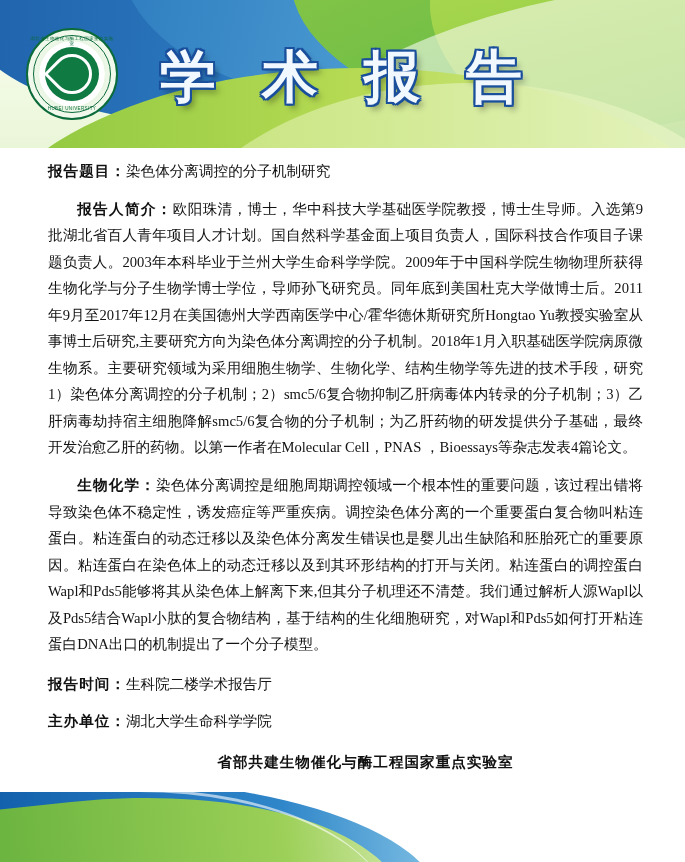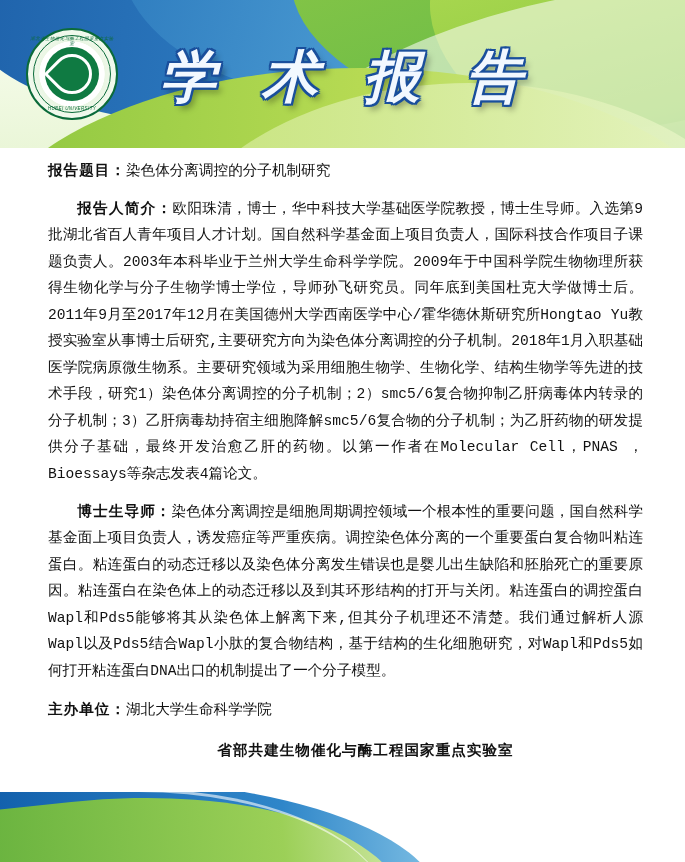--- a/index.html
+++ b/index.html
@@ -15,21 +15,20 @@
     position: relative;
   }
 
   
   .banner {
     position: relative;
     width: 685px;
     height: 148px;
     overflow: hidden;
     background: linear-gradient(180deg, #ffffff 0%, #f4fbe8 40%, #eaf6d8 100%);
-    font-style: italic;
   }
   .banner .wave-blue-1 {
     position: absolute;
     left: -40px;
     top: -210px;
     width: 820px;
     height: 330px;
     background: linear-gradient(100deg, #1d5fa8 0%, #2f7fc4 45%, #5fb0dd 100%);
     border-radius: 0 0 60% 45%;
     transform: rotate(-5deg);
@@ -184,21 +183,21 @@
   }
 
   
   .content {
     position: absolute;
     top: 158px;
     left: 0;
     width: 685px;
     padding: 0 42px 0 48px;
     box-sizing: border-box;
-    font-family: Liberation Mono, monospace;
+    font-family: Liberation Serif, serif;
     font-size: 14.6px;
     line-height: 1.82;
     color: #111111;
   }
   .row {
     margin-bottom: 11px;
     text-align: justify;
   }
   .row .label {
     font-weight: bold;
@@ -292,25 +291,28 @@
   <div class="row">
     <span class="label">报告题目：</span><span class="value">染色体分离调控的分子机制研究</span>
   </div>
 
 
   <div class="para">
     <span class="label">报告人简介：</span><span class="value">欧阳珠清，博士，华中科技大学基础医学院教授，博士生导师。入选第9批湖北省百人青年项目人才计划。国自然科学基金面上项目负责人，国际科技合作项目子课题负责人。2003年本科毕业于兰州大学生命科学学院。2009年于中国科学院生物物理所获得生物化学与分子生物学博士学位，导师孙飞研究员。同年底到美国杜克大学做博士后。2011年9月至2017年12月在美国德州大学西南医学中心/霍华德休斯研究所Hongtao Yu教授实验室从事博士后研究,主要研究方向为染色体分离调控的分子机制。2018年1月入职基础医学院病原微生物系。主要研究领域为采用细胞生物学、生物化学、结构生物学等先进的技术手段，研究1）染色体分离调控的分子机制；2）smc5/6复合物抑制乙肝病毒体内转录的分子机制；3）乙肝病毒劫持宿主细胞降解smc5/6复合物的分子机制；为乙肝药物的研发提供分子基础，最终开发治愈乙肝的药物。以第一作者在Molecular Cell，PNAS ，Bioessays等杂志发表4篇论文。</span>
   </div>
 
   <div class="para">
-    <span class="label">博士生导师：</span><span class="value">染色体分离调控是细胞周期调控领域一个根本性的重要问题，国自然科学基金面上项目负责人，诱发癌症等严重疾病。调控染色体分离的一个重要蛋白复合物叫粘连蛋白。粘连蛋白的动态迁移以及染色体分离发生错误也是婴儿出生缺陷和胚胎死亡的重要原因。粘连蛋白在染色体上的动态迁移以及到其环形结构的打开与关闭。粘连蛋白的调控蛋白Wapl和Pds5能够将其从染色体上解离下来,但其分子机理还不清楚。我们通过解析人源Wapl以及Pds5结合Wapl小肽的复合物结构，基于结构的生化细胞研究，对Wapl和Pds5如何打开粘连蛋白DNA出口的机制提出了一个分子模型。</span>
+    <span class="label">生物化学：</span><span class="value">染色体分离调控是细胞周期调控领域一个根本性的重要问题，该过程出错将导致染色体不稳定性，诱发癌症等严重疾病。调控染色体分离的一个重要蛋白复合物叫粘连蛋白。粘连蛋白的动态迁移以及染色体分离发生错误也是婴儿出生缺陷和胚胎死亡的重要原因。粘连蛋白在染色体上的动态迁移以及到其环形结构的打开与关闭。粘连蛋白的调控蛋白Wapl和Pds5能够将其从染色体上解离下来,但其分子机理还不清楚。我们通过解析人源Wapl以及Pds5结合Wapl小肽的复合物结构，基于结构的生化细胞研究，对Wapl和Pds5如何打开粘连蛋白DNA出口的机制提出了一个分子模型。</span>
   </div>
 
   <div class="spacer-sm"></div>
 
+  <div class="row">
+    <span class="label">报告时间：</span><span class="value">生科院二楼学术报告厅</span>
+  </div>
 
 
   <div class="row">
     <span class="label">主办单位：</span><span class="value">湖北大学生命科学学院</span>
   </div>
 
   <div class="footer-line">省部共建生物催化与酶工程国家重点实验室</div>
 </div>
 
 <div class="footer-deco">

